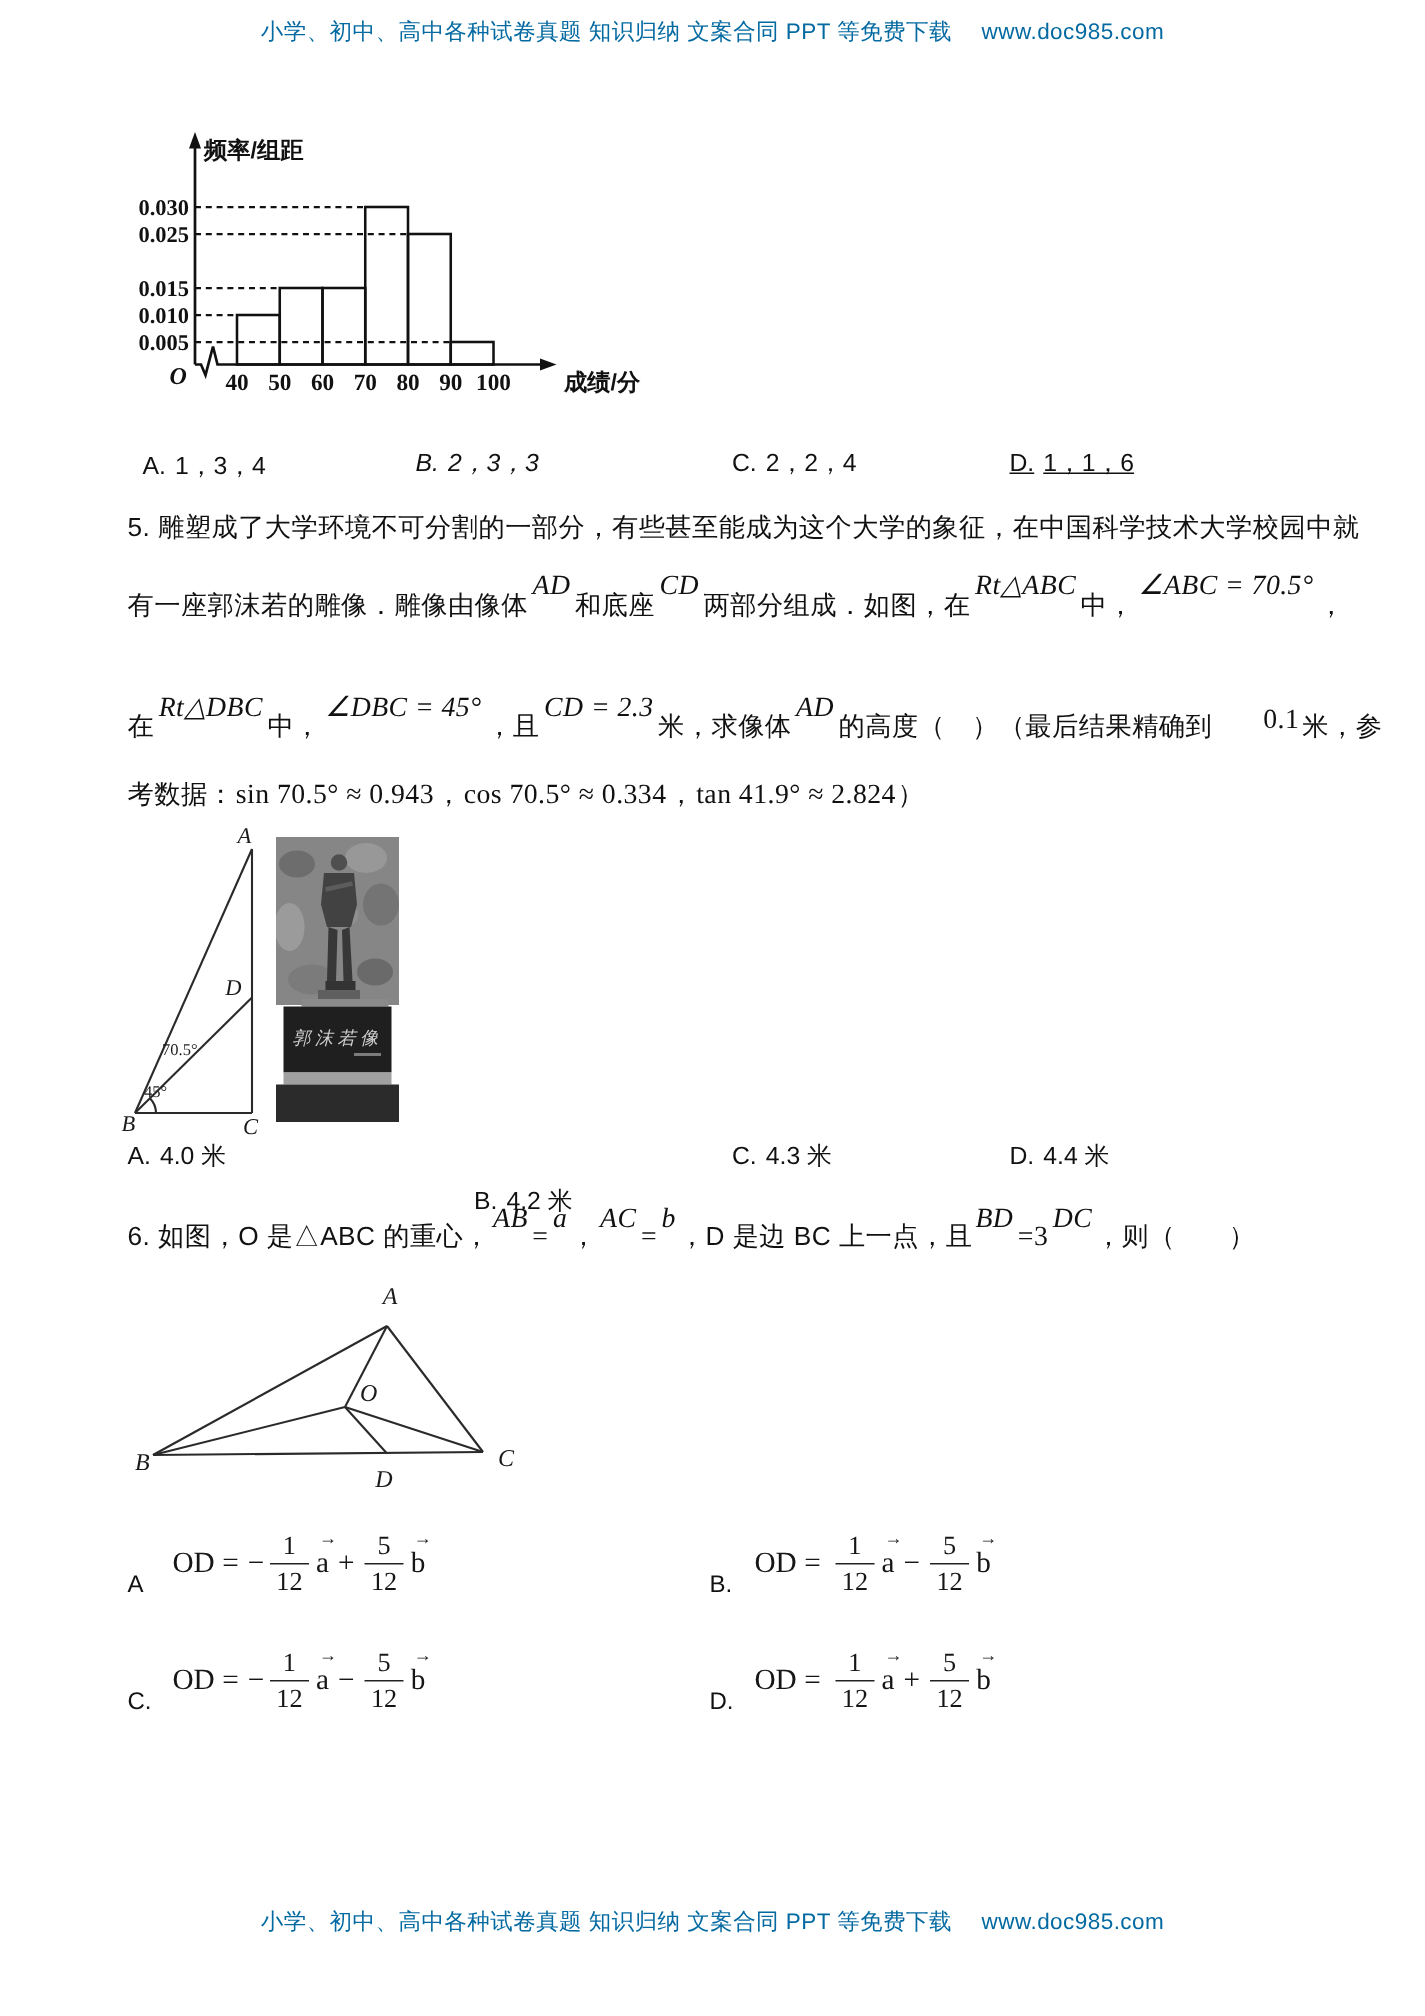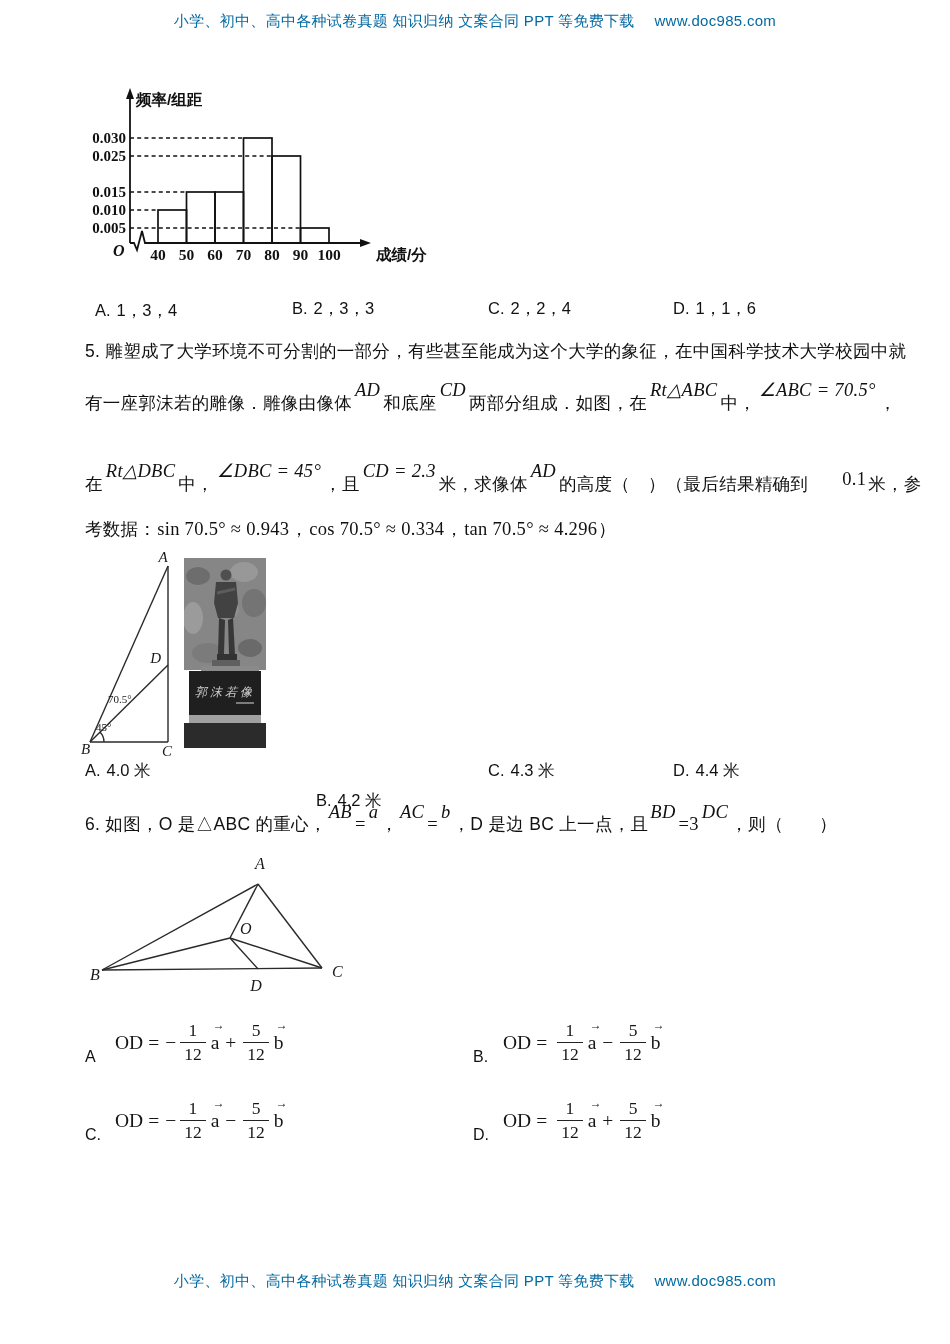--- a/index.html
+++ b/index.html
@@ -79,29 +79,29 @@
       <text x="187" y="175" class="xlab" text-anchor="middle">80</text>
       <text x="215.5" y="175" class="xlab" text-anchor="middle">90</text>
       <text x="244" y="175" class="xlab" text-anchor="middle">100</text>
       <text x="291" y="175" class="axis-title">成绩/分</text>
       <text x="51" y="20" class="axis-title">频率/组距</text>
       <text x="28" y="171" class="olab">O</text>
     </svg>
 
   <div class="optrow">
     <span class="opt" style="left:85px;top:300px;margin-left:10px;"><span class="ol">A.</span><span>1，3，4</span></span>
-    <span class="opt" style="left:292px;top:298px;"><span class="ol">B.</span><span>2，3，3</span></span>
+    <span class="opt" style="left:277px;top:298px;font-style:italic;"><span class="ol">B.</span><span>2，3，3</span></span>
     <span class="opt" style="left:488px;top:298px;"><span class="ol">C.</span><span>2，2，4</span></span>
-    <span class="opt" style="left:673px;top:298px;"><span class="ol">D.</span><span>1，1，6</span></span>
+    <span class="opt" style="left:673px;top:298px;text-decoration:underline;"><span class="ol">D.</span><span>1，1，6</span></span>
   </div>
 
   <div class="txtline" style="top:339px;"><span class="seg-t">5. 雕塑成了大学环境不可分割的一部分，有些甚至能成为这个大学的象征，在中国科学技术大学校园中就</span></div>
   <div class="txtline" style="top:391px;text-align:center;"><span class="seg-t">有一座郭沫若的雕像．雕像由像体</span><span class="seg-mi">AD</span><span class="seg-t">和底座</span><span class="seg-mi">CD</span><span class="seg-t">两部分组成．如图，在</span><span class="seg-mi">Rt△ABC</span><span class="seg-t">中，</span><span class="seg-mi">∠ABC = 70.5°</span><span class="seg-t">，</span></div>
   <div class="txtline" style="top:472px;"><span class="seg-t">在</span><span class="seg-mi">Rt△DBC</span><span class="seg-t">中，</span><span class="seg-mi">∠DBC = 45°</span><span class="seg-t">，且</span><span class="seg-mi">CD = 2.3</span><span class="seg-t">米，求像体</span><span class="seg-mi">AD</span><span class="seg-t">的高度（　）（最后结果精确到</span><span class="seg-r">0.1</span><span class="seg-t">米，参</span></div>
-  <div class="txtline" style="top:517px;"><span class="seg-t">考数据：</span><span class="seg-b">sin 70.5° ≈ 0.943</span><span class="seg-t">，</span><span class="seg-b">cos 70.5° ≈ 0.334</span><span class="seg-t">，</span><span class="seg-b">tan 70.5° ≈ 4.296</span><span class="seg-t">）</span></div>
+  <div class="txtline" style="top:517px;"><span class="seg-t">考数据：</span><span class="seg-b">sin 70.5° ≈ 0.943</span><span class="seg-t">，</span><span class="seg-b">cos 70.5° ≈ 0.334</span><span class="seg-t">，</span><span class="seg-b">tan 41.9° ≈ 2.824</span><span class="seg-t">）</span></div>
 
   <svg style="position:absolute;left:75px;top:550px;overflow:visible;" width="118" height="210" viewBox="0 0 118 210">
     <line class="fig-line" x1="15" y1="192" x2="93" y2="16"></line>
     <line class="fig-line" x1="93" y1="16" x2="93" y2="192"></line>
     <line class="fig-line" x1="15" y1="192" x2="93" y2="192"></line>
     <line class="fig-line" x1="15" y1="192" x2="93" y2="115"></line>
     <path class="fig-line" d="M 29 192 A 14 14 0 0 0 24.9 182.1"></path>
     <text class="fig-label" x="88" y="12" text-anchor="middle">A</text>
     <text class="fig-label" x="6" y="204">B</text>
     <text class="fig-label" x="87" y="206">C</text>

